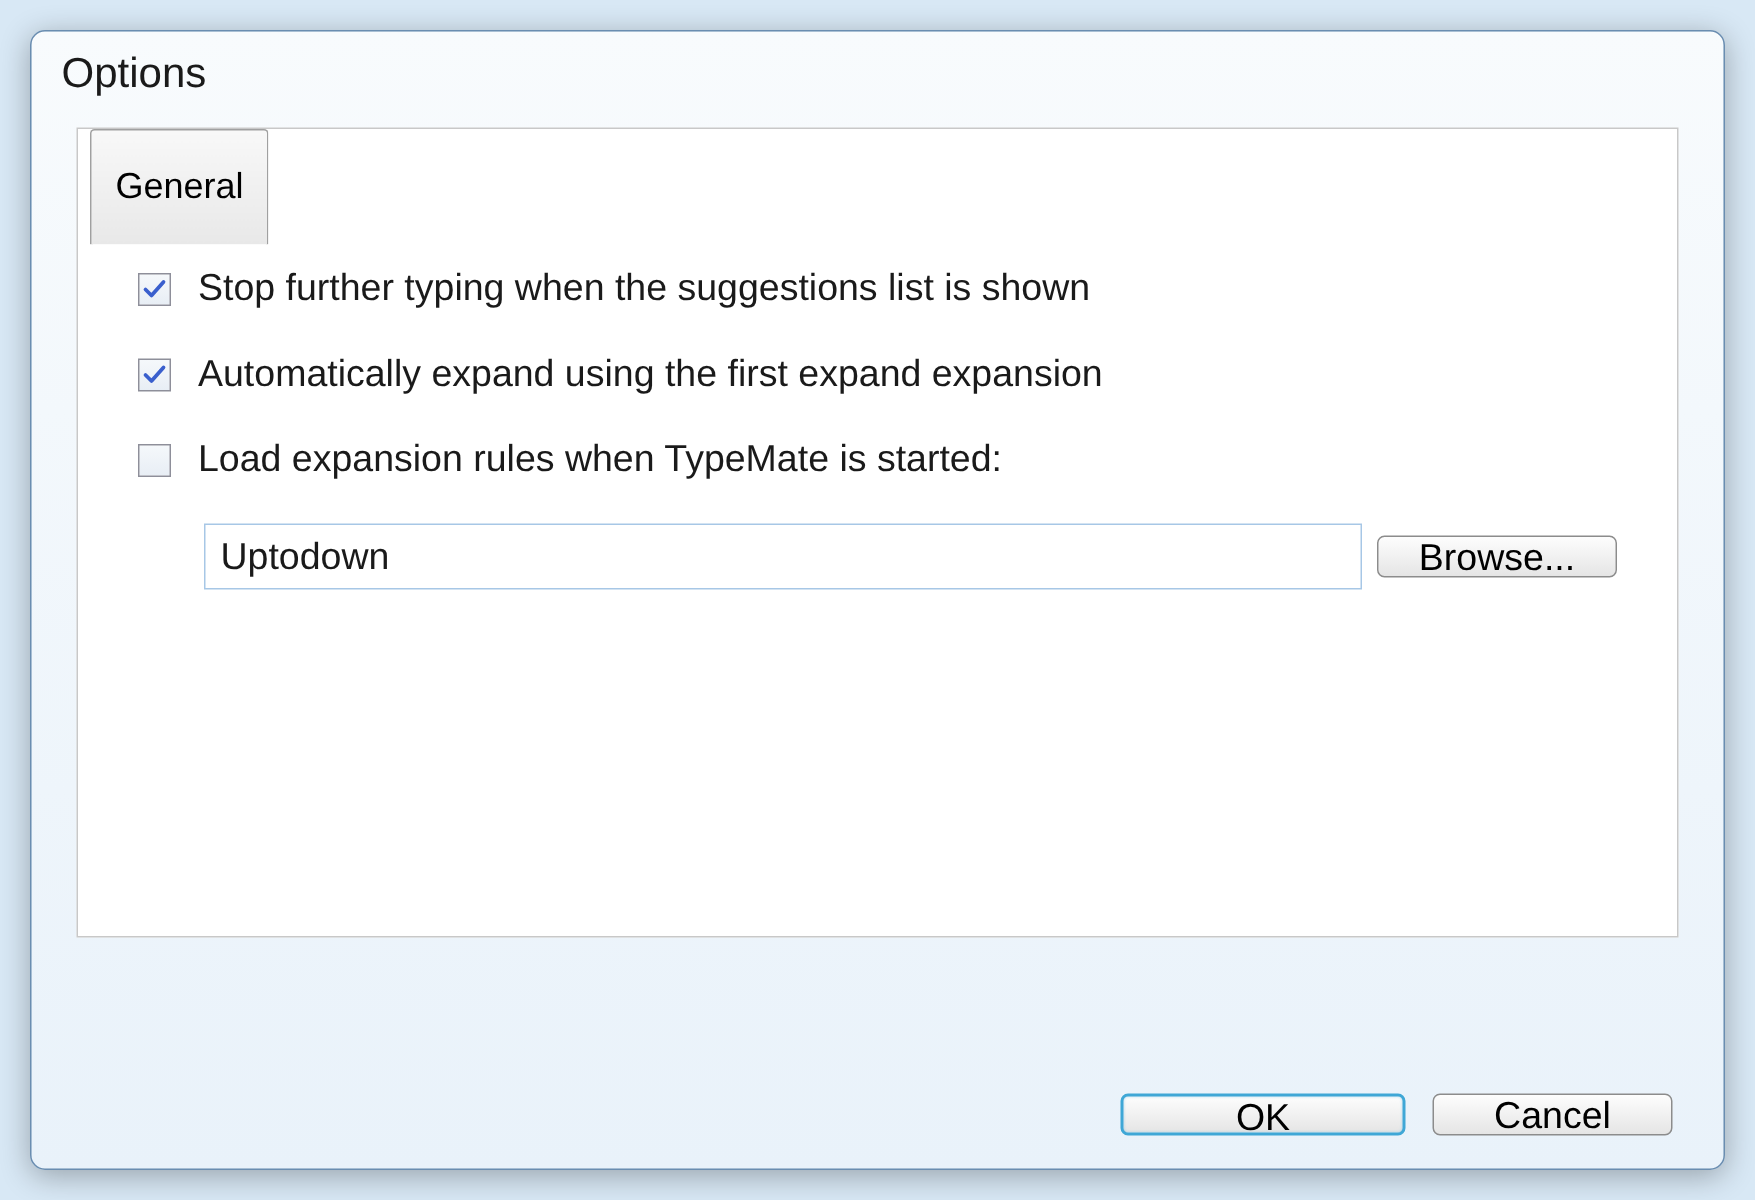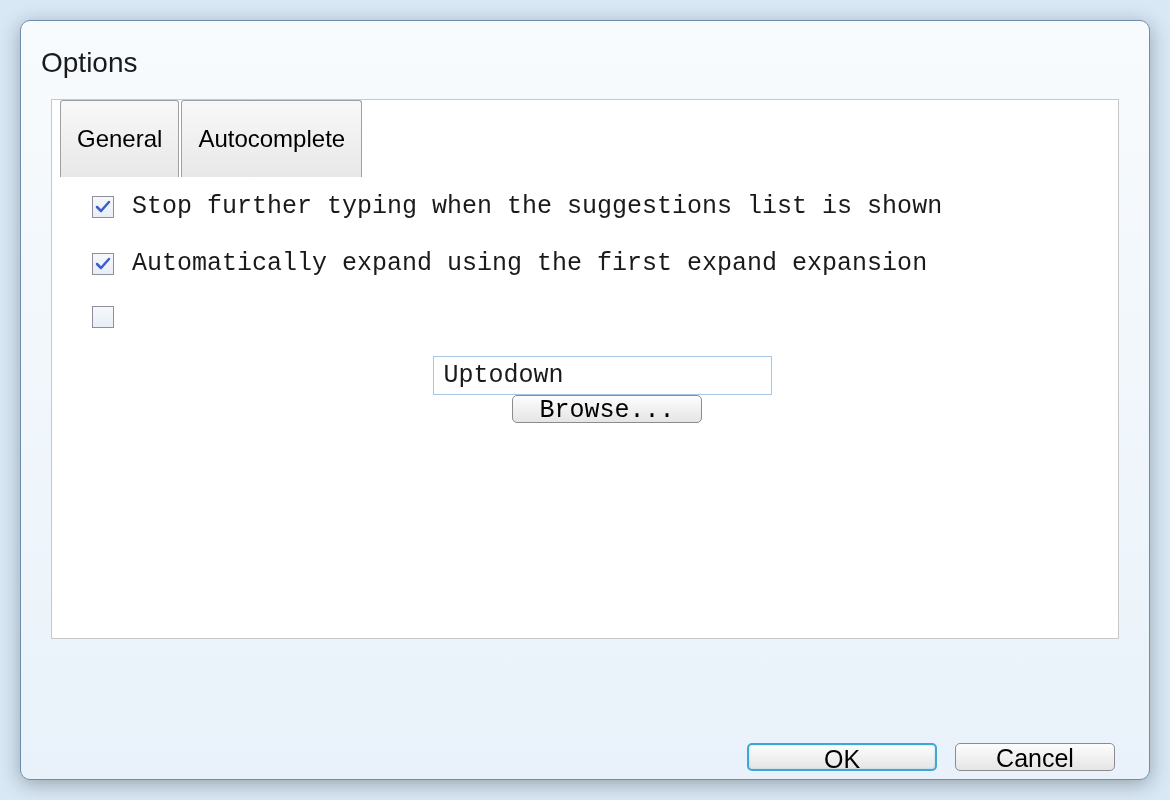--- a/index.html
+++ b/index.html
@@ -20,21 +20,21 @@
       top: 20px;
       width: 1130px;
       height: 760px;
       background: linear-gradient(to bottom, #f8fbfd 0%, #e9f2fa 100%);
       border: 1px solid #6a8db0;
       border-radius: 10px;
       box-shadow: 0 4px 20px rgba(0,0,0,0.3);
       overflow: hidden;
     }
     .title-bar {
-      padding: 26px 20px 10px 20px;
+      padding: 12px 20px 10px 20px;
       font-size: 28px;
       color: #1a1a1a;
       background: transparent;
     }
     .content-frame {
       margin: 10px 30px 20px 30px;
       background: #ffffff;
       border: 1px solid #c8c8c8;
       height: 540px;
       position: relative;
@@ -65,21 +65,20 @@
       border-color: #b0b0b0;
       top: 1px;
     }
     .tab-body-wrapper {
       position: relative;
       margin-top: 42px;
       height: calc(100% - 42px);
     }
     .tab-content {
       padding: 50px 40px 30px 40px;
-      font-family: Liberation Mono, monospace;
     }
     .checkbox-row {
       display: flex;
       align-items: center;
       margin-bottom: 28px;
     }
     .checkbox {
       width: 22px;
       height: 22px;
       border: 1px solid #8e8f9a;
@@ -101,21 +100,20 @@
     }
     .checkbox-label {
       font-size: 25px;
       color: #1a1a1a;
     }
     .file-row {
       display: flex;
       align-items: center;
       margin-left: 44px;
       margin-top: 10px;
-      flex-direction: column;
     }
     .text-input {
       flex: 1;
       height: 44px;
       border: 1px solid #a7c7e6;
       background: #ffffff;
       padding: 4px 10px;
       font-size: 25px;
       color: #1a1a1a;
       font-family: inherit;
@@ -154,21 +152,20 @@
 <body>
 
 <div class="dialog">
   <div class="title-bar">Options</div>
 
   <div class="content-area">
     <div class="content-frame">
       <div class="tab-body-wrapper">
         <div class="tab-strip">
           <div class="tab">General</div>
-          <div class="tab">Autocomplete</div>
         </div>
 
         <div class="tab-content">
 
           <div class="checkbox-row">
             <div class="checkbox checked">
               <svg viewBox="0 0 16 16">
                 <path d="M2 8 L6 12 L14 3" stroke="#3a5fcd" stroke-width="2.5" fill="none" stroke-linecap="round" stroke-linejoin="round"></path>
               </svg>
             </div>
@@ -181,20 +178,21 @@
                 <path d="M2 8 L6 12 L14 3" stroke="#3a5fcd" stroke-width="2.5" fill="none" stroke-linecap="round" stroke-linejoin="round"></path>
               </svg>
             </div>
             <span class="checkbox-label">Automatically expand using the first expand expansion</span>
           </div>
 
           <div class="checkbox-row">
             <div class="checkbox">
               
             </div>
+            <span class="checkbox-label">Load expansion rules when TypeMate is started:</span>
           </div>
 
           <div class="file-row">
             <input type="text" class="text-input" value="Uptodown" style="">
             <button class="btn">Browse...</button>
           </div>
 
         </div>
       </div>
     </div>

